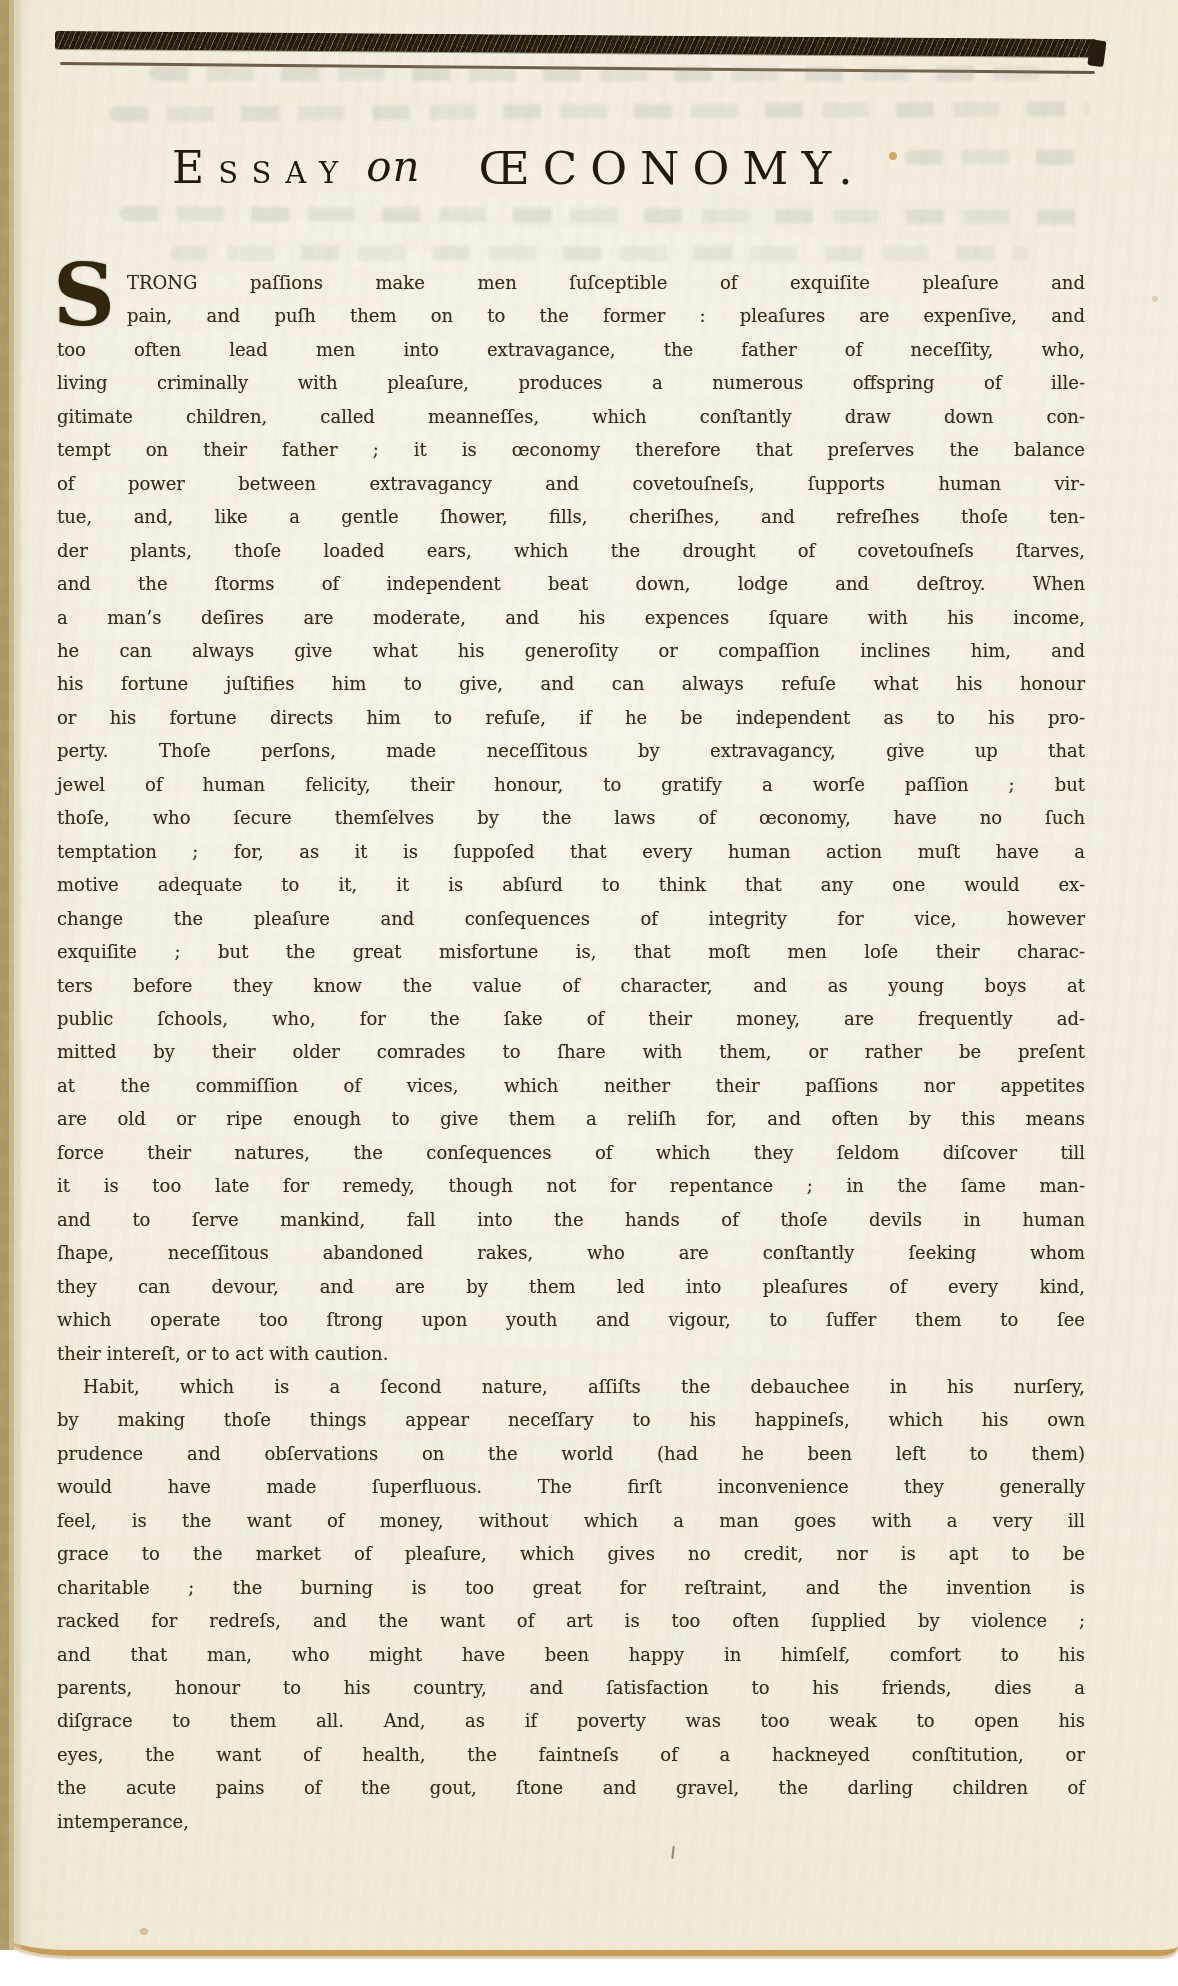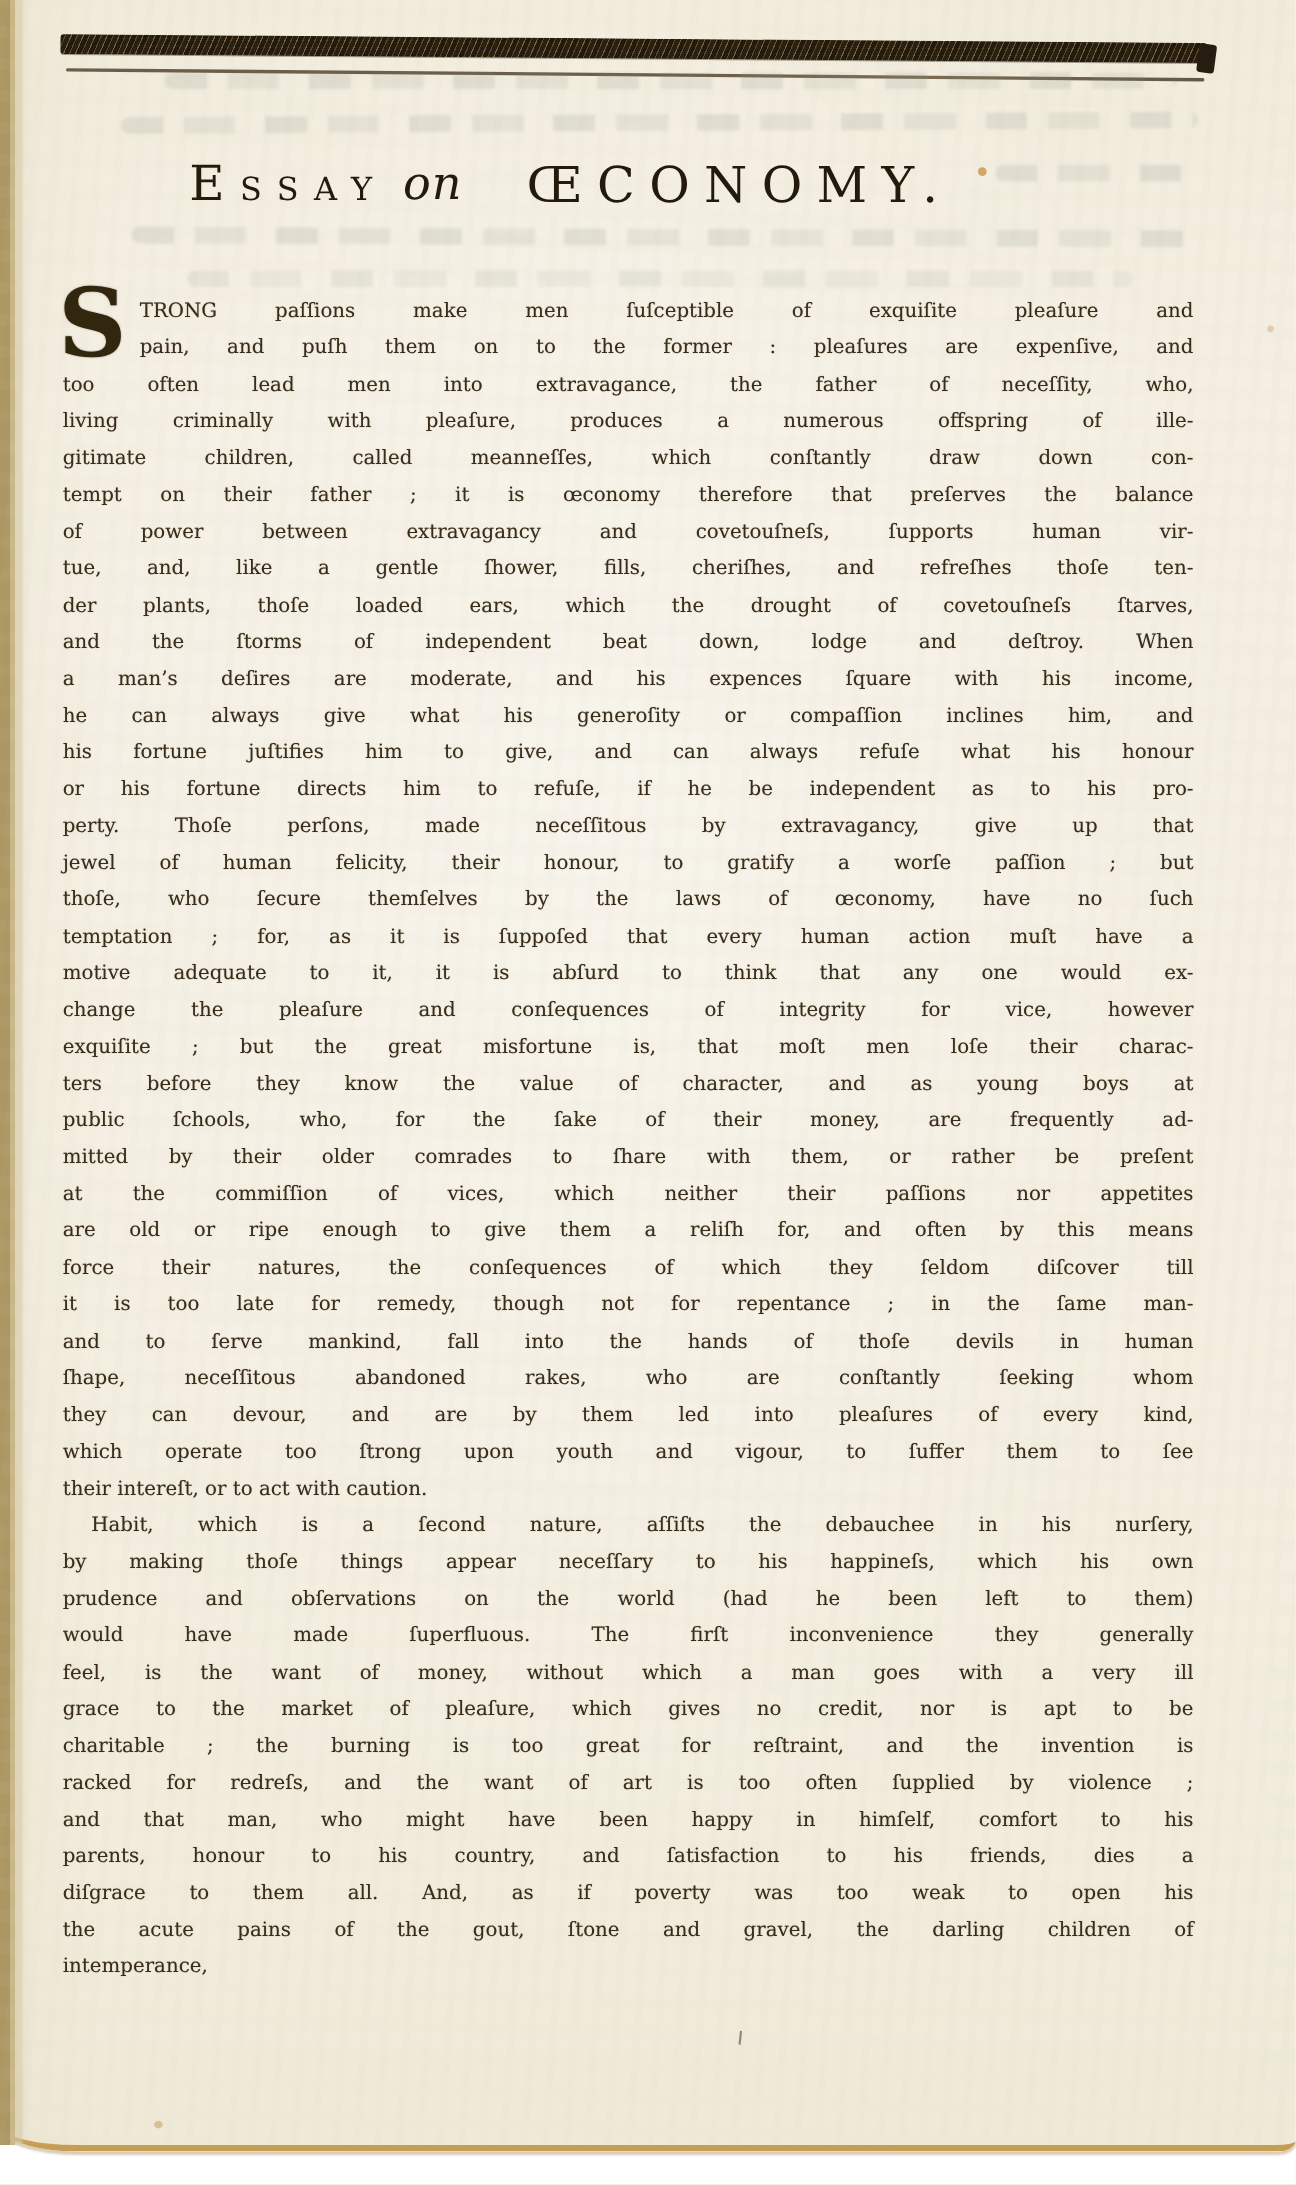--- a/index.html
+++ b/index.html
@@ -138,20 +138,21 @@
         <div class="tline">by making thoſe things appear neceſſary to his happineſs, which his own</div>
         <div class="tline">prudence and obſervations on the world (had he been left to them)</div>
         <div class="tline">would have made ſuperfluous.  The firſt inconvenience they generally</div>
         <div class="tline">feel, is the want of money, without which a man goes with a very ill</div>
         <div class="tline">grace to the market of pleaſure, which gives no credit, nor is apt to be</div>
         <div class="tline">charitable ; the burning is too great for reſtraint, and the invention is</div>
         <div class="tline">racked for redreſs, and the want of art is too often ſupplied by violence ;</div>
         <div class="tline">and that man, who might have been happy in himſelf, comfort to his</div>
         <div class="tline">parents, honour to his country, and ſatisfaction to his friends, dies a</div>
         <div class="tline">diſgrace to them all.  And, as if poverty was too weak to open his</div>
+        <div class="tline">eyes, the want of health, the faintneſs of a hackneyed conſtitution, or</div>
         <div class="tline">the acute pains of the gout, ſtone and gravel, the darling children of</div>
       </div>
     <div class="tline catchline">intemperance,</div>
   </div>
 
   <div class="speck s1"></div>
   <div class="speck s2"></div>
   <div class="speck s3"></div>
   <div class="stray-mark"></div>
 </div>

